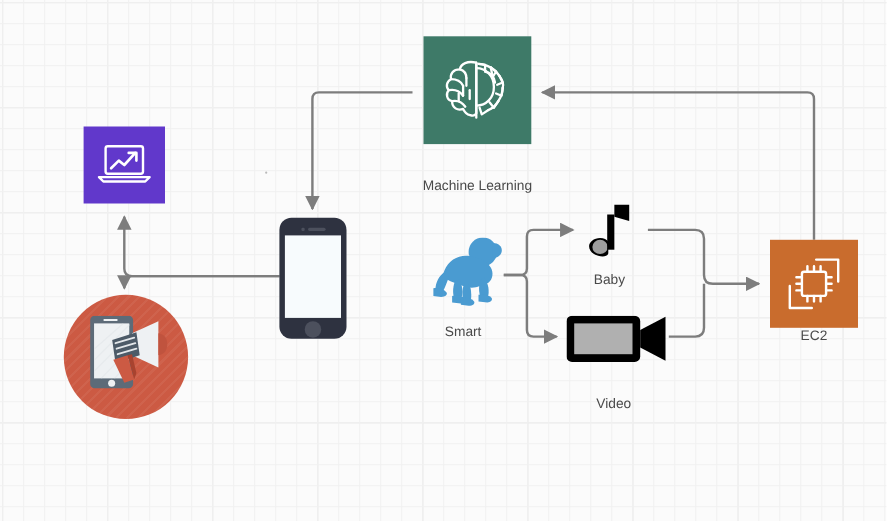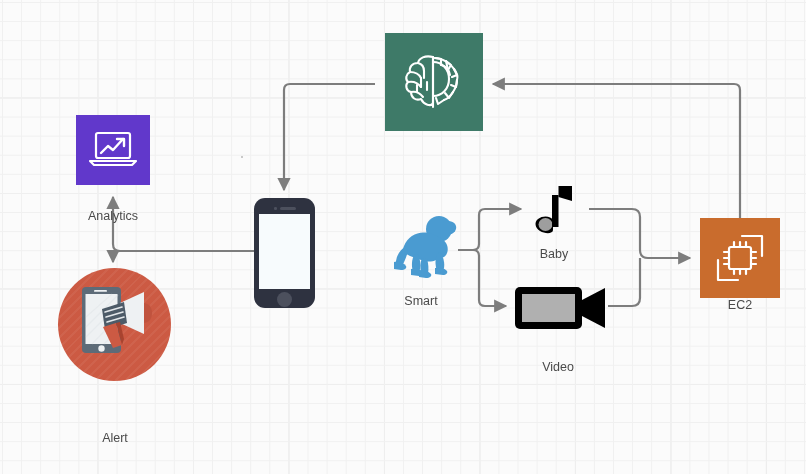--- a/index.html
+++ b/index.html
@@ -117,32 +117,32 @@
           <path d="M34 6 C42 6 50 12 53 17"></path>
           <path d="M53 17 C56 21 57 25 56 28"></path>
           <path d="M56 28 C56 33 54 37 52 40"></path>
           <path d="M52 40 C49 45 46 47 43 48"></path>
           <path d="M45 9 L47 18"></path>
           <path d="M40 13 C45 14 48 18 49 23"></path>
         </g>
       </svg>
     </div>
   </div>
+  <div class="node-label" style="left:359px; top:162px; width:150px;">Machine Learning</div>
 
   <div class="node" style="left:76px; top:115px; width:74px; height:70px;">
     <div class="sq" style="left:0; top:0; width:74px; height:70px; background:#6138cb;">
       <svg width="52" height="42" viewBox="0 0 52 42">
         <rect x="9" y="4" width="34" height="25" rx="2" fill="none" stroke="#ffffff" stroke-width="2.2"></rect>
         <path d="M3 32 L49 32 L45 36 L7 36 Z" fill="none" stroke="#ffffff" stroke-width="2.2" stroke-linejoin="round"></path>
         <path d="M14 24 L21 17 L26 21 L36 10" fill="none" stroke="#ffffff" stroke-width="2.4" stroke-linecap="round" stroke-linejoin="round"></path>
         <path d="M30 10 L37 10 L37 17" fill="none" stroke="#ffffff" stroke-width="2.4" stroke-linecap="round" stroke-linejoin="round"></path>
       </svg>
     </div>
   </div>
-  <div class="node-label" style="left:53px; top:209px; width:120px;">Analytics</div>
 
   <div class="node" style="left:254px; top:198px; width:61px; height:110px;">
     <div style="position:absolute; left:0; top:0; width:61px; height:110px;
                 background:#2e3240; border-radius:11px;"></div>
     <div style="position:absolute; left:5px; top:16px; width:51px; height:75px;
                 background:#f7fbfd;"></div>
     <div style="position:absolute; left:26px; top:9px; width:16px; height:2.5px;
                 background:#4c505d; border-radius:2px;"></div>
     <div style="position:absolute; left:20px; top:9px; width:2.5px; height:2.5px;
                 background:#4c505d; border-radius:50%;"></div>
@@ -170,21 +170,20 @@
       <path d="M48 16 L72 5 L72 47 L48 36 Z" fill="#eef1f3"></path>
       <path d="M72 16 C78 17 80 21 80 26 C80 31 78 35 72 36 Z" fill="#c0533e"></path>
 
       <path d="M30 22 L52 15 L55 36 L33 43 Z" fill="#4d5b68"></path>
       <path d="M33 25 L50 20 M34 30 L51 25 M35 35 L52 30" stroke="#e3e7ea" stroke-width="1.7" stroke-linecap="round"></path>
 
       <path d="M31 40 L44 36 L50 58 L41 61 Z" fill="#cc5a43"></path>
       <path d="M44 36 L50 58 L52 52 L48 35 Z" fill="#a8432f"></path>
     </svg>
   </div>
-  <div class="node-label" style="left:59px; top:431px; width:112px;">Alert</div>
 
   <div class="node" style="left:388px; top:216px; width:70px; height:63px;">
     <svg width="70" height="63" viewBox="0 0 70 63">
       <g fill="#4a9bd1">
 
         <ellipse cx="51" cy="13" rx="13" ry="13"></ellipse>
         <path d="M60 5 C66 5 69 9 68 13 C67 17 63 19 60 18 Z"></path>
 
         <path d="M16 30 C20 20 30 15 40 17 C48 19 55 22 58 27
                  C61 32 60 38 56 41 L48 44 C44 46 38 46 33 44

